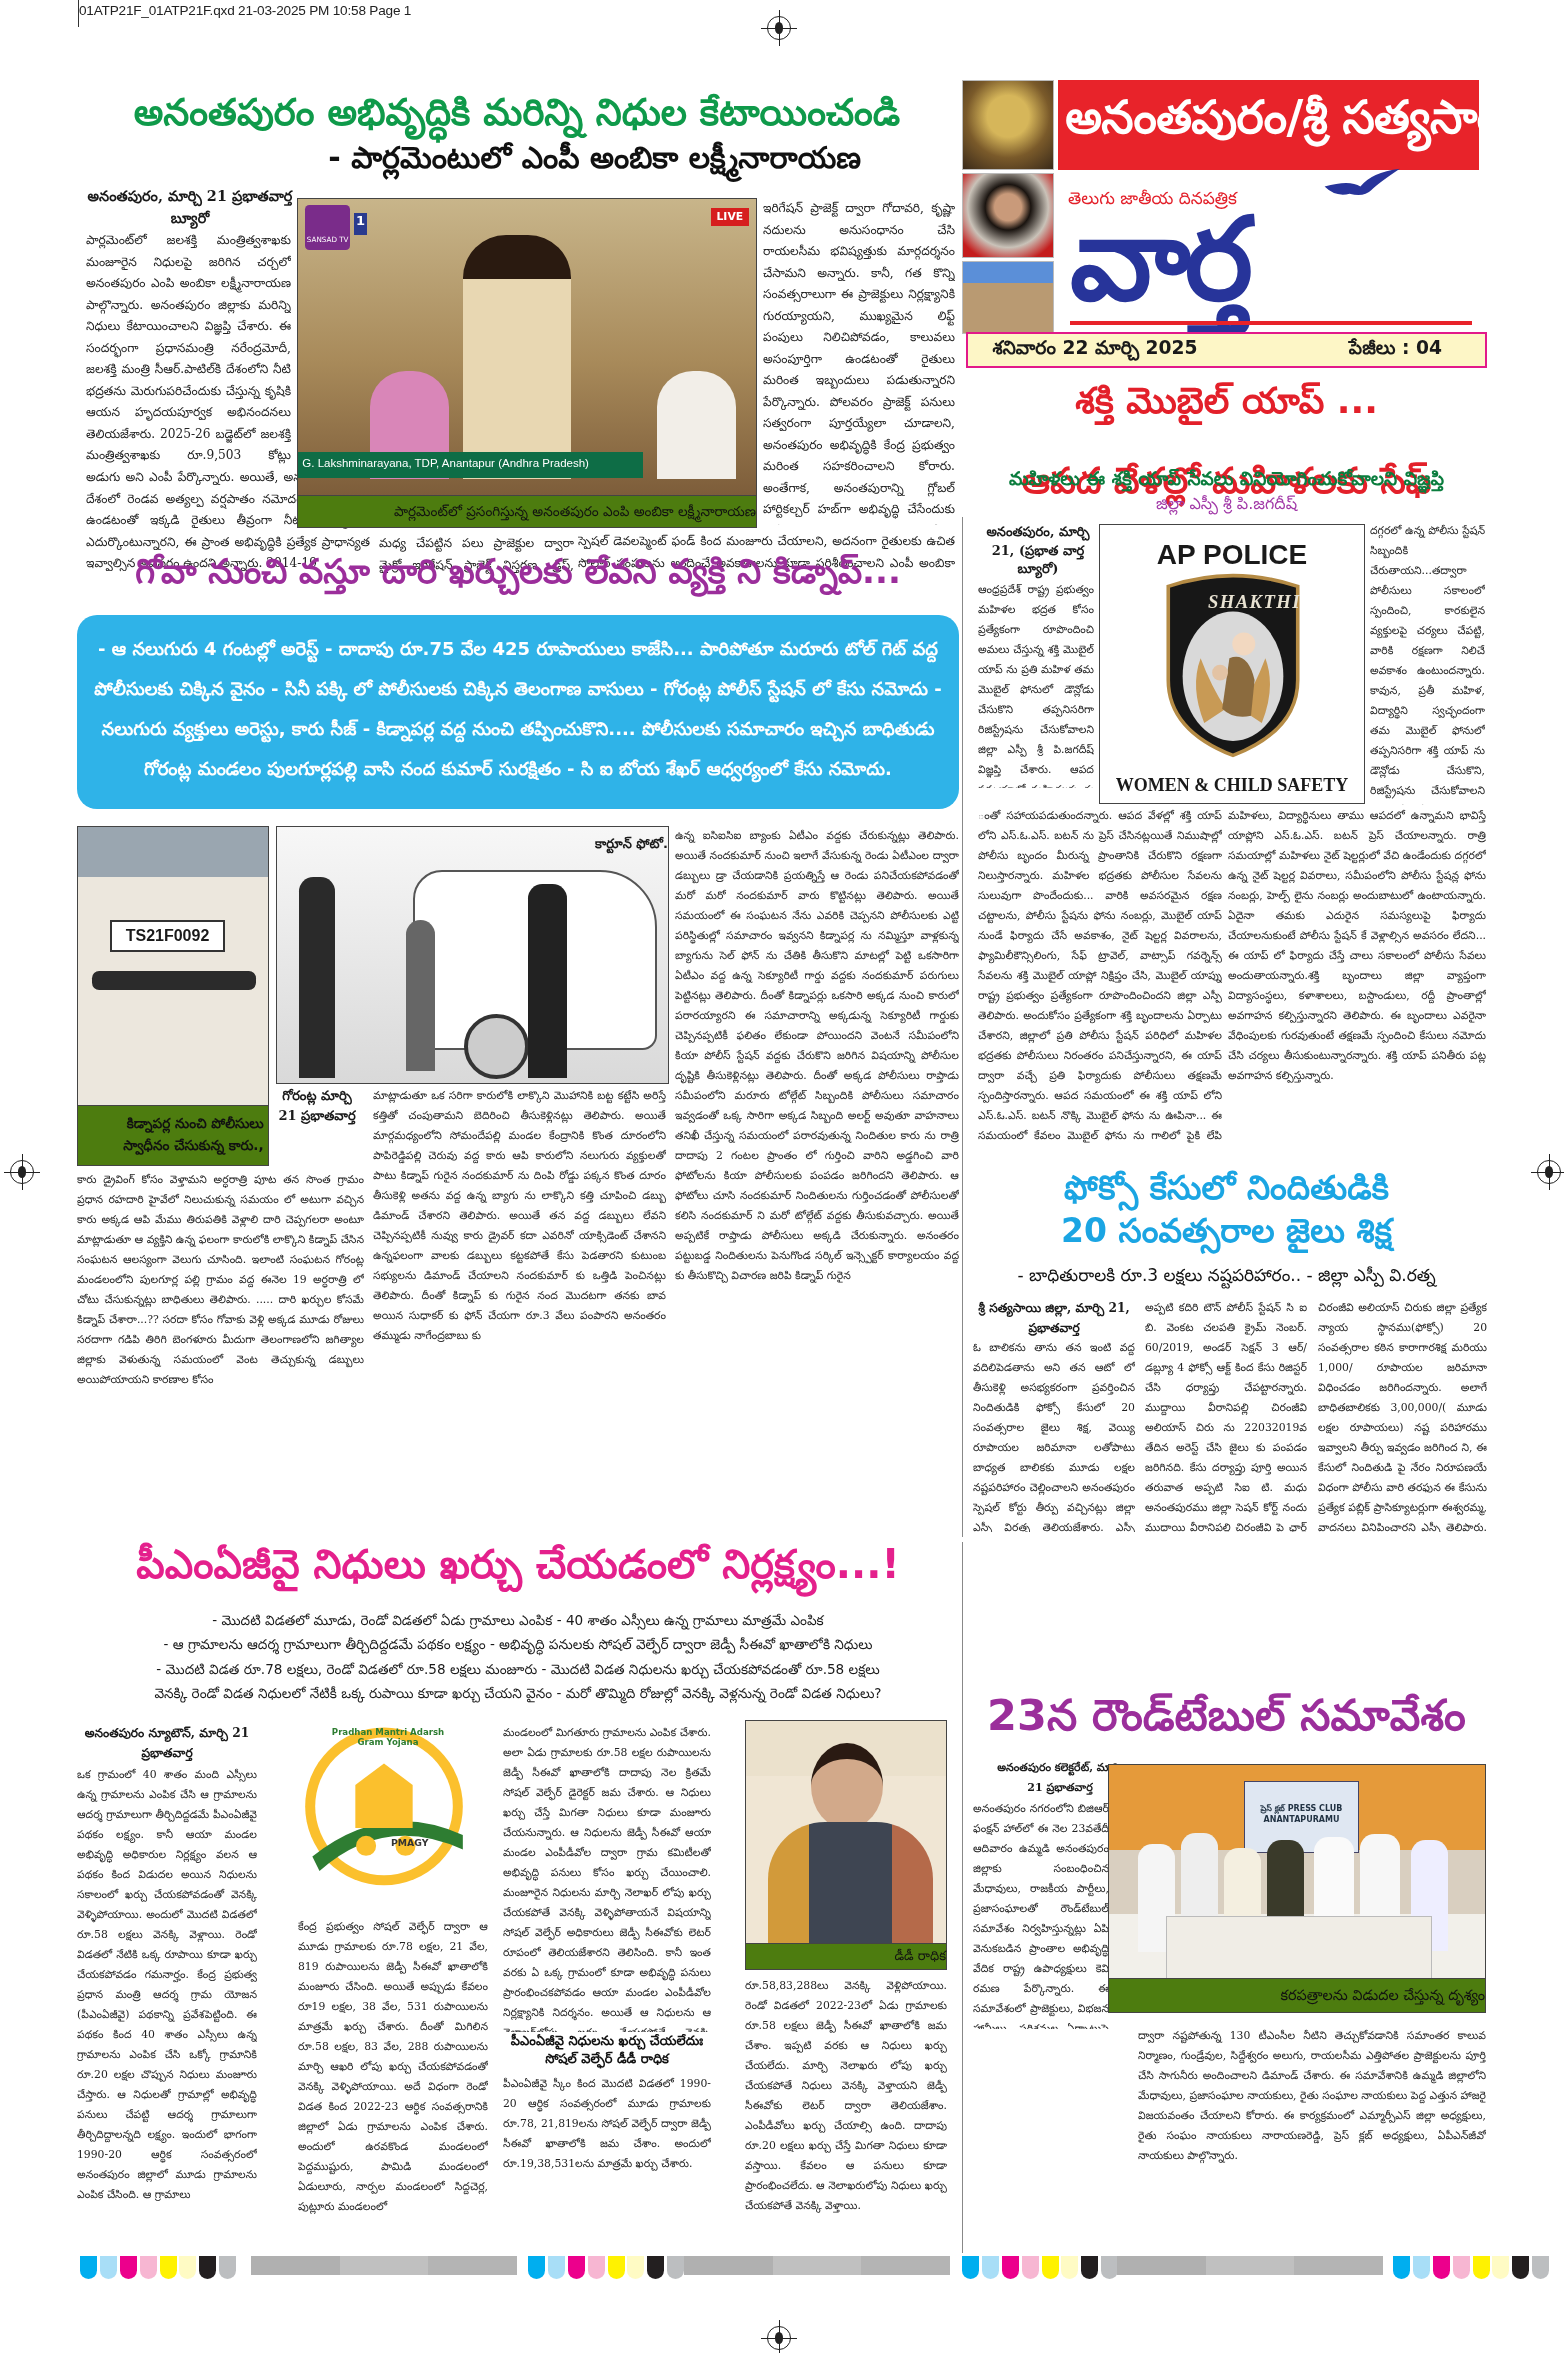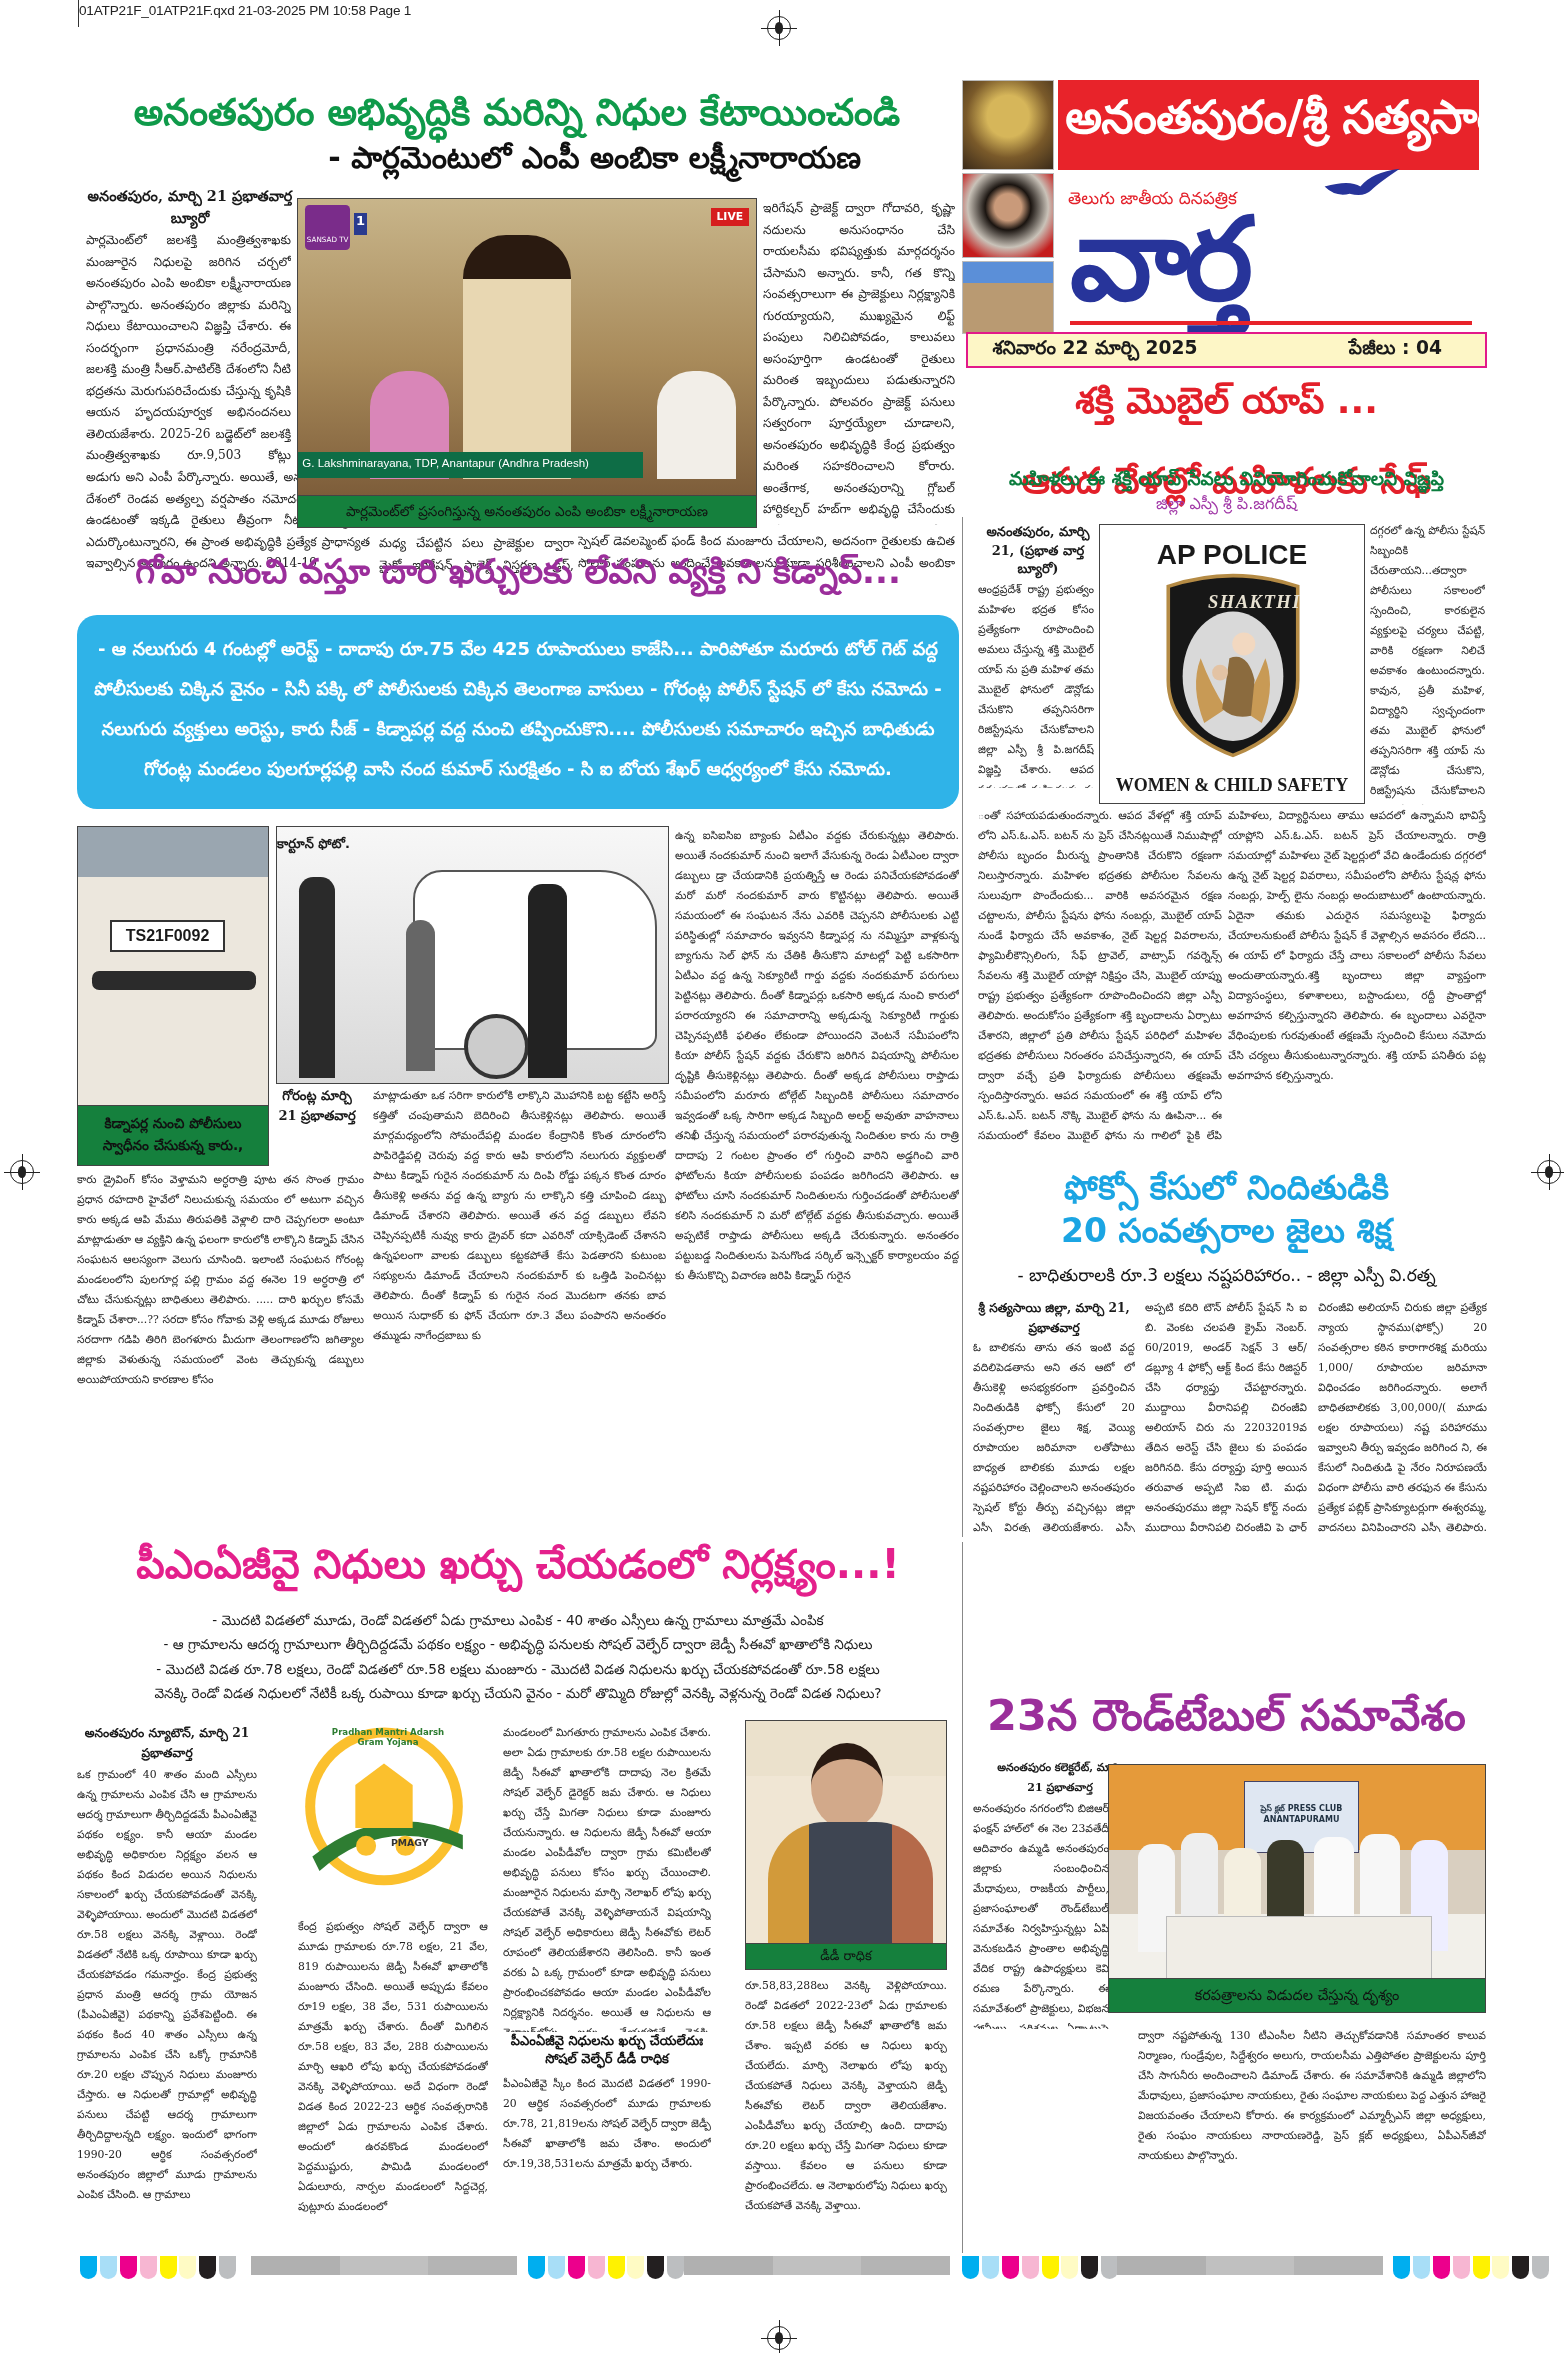--- a/index.html
+++ b/index.html
@@ -38,21 +38,21 @@
   .brand { position: absolute; left: 108px; top: 122px; color: #27349a; font-size: 115px; font-weight: bold; letter-spacing: -5.7px; line-height: 1; text-align: center; }
   .mast-rule { position: absolute; left: 108px; top: 241px; width: 402px; height: 4.3px; background: #e8232a; }
   .bird { position: absolute; left: 359px; top: 85px; width: 86px; height: 36px; }
   .datebar { left: 966px; top: 332px; width: 521px; height: 36px; background: #fdf6c6; border: 2.2px solid #e2198a; display: flex; justify-content: space-between; align-items: center; padding: 0 43px 0 24.4px; font-weight: bold; font-size: 18.7px; }
 
   
   .bluebox { left: 77px; top: 615px; width: 882px; height: 194px; background: #2fb3e8; border-radius: 20px; color: #fff; font-weight: bold; font-size: 18px; line-height: 40px; text-align: center; padding: 14.4px 14.4px; }
 
   .photo { border: 0.7px solid #444; overflow: hidden; }
   .caption { font-size: 14.4px; text-align: center; color: #111; font-family: "DejaVu Sans", sans-serif; }
-  .captionbox { border: 0.7px solid #444; border-top: none; background: #15803d; }
+  .captionbox { border: 0.7px solid #444; border-top: none; background: #4d7c0f; text-align: right; }
 
   .colorbar { top: 2256px; height: 23px; display: flex; gap: 2.9px; }
   .swatch { width: 17px; height: 23px; border-radius: 0 0 8.6px 8.6px; }
   .greybar { top: 2256px; height: 18.7px; display: flex; }
   .greybar div { flex: 1; }
   .divider { background: #888; }
 </style>
 </head>
 <body>
 
@@ -154,21 +154,21 @@
 <div class="abs hl hl-purple" style="left:77px; top:553px; width:882px;">గోవా నుంచి వస్తూ దారి ఖర్చులకు లేవని వ్యక్తి ని కిడ్నాప్...</div>
 <div class="abs bluebox">- ఆ నలుగురు 4 గంటల్లో అరెస్ట్ - దాదాపు రూ.75 వేల 425 రూపాయులు కాజేసి... పారిపోతూ మరూరు టోల్ గెట్ వద్ద పోలీసులకు చిక్కిన వైనం - సినీ పక్కి లో పోలీసులకు చిక్కిన తెలంగాణ వాసులు - గోరంట్ల పోలీస్ స్టేషన్ లో కేసు నమోదు - నలుగురు వ్యక్తులు అరెస్టు, కారు సీజ్ - కిడ్నాపర్ల వద్ద నుంచి తప్పించుకొని.... పోలీసులకు సమాచారం ఇచ్చిన బాధితుడు  గోరంట్ల మండలం పులగూర్లపల్లి వాసి నంద కుమార్ సురక్షితం - సి ఐ బోయ శేఖర్ ఆధ్వర్యంలో కేసు నమోదు.</div>
 
 <div class="abs photo" style="left:77px; top:826px; width:192px; height:280px; background: linear-gradient(180deg,#9aa6b0 0 18%, #ece7dd 18% 100%);">
   <div style="position:absolute; left:32px; top:93px; width:115px; height:32px; background:#fff; border:2.2px solid #333; font-family:'Liberation Sans',sans-serif; font-size:16px; font-weight:bold; text-align:center; line-height:27px;">TS21F0092</div>
   <div style="position:absolute; left:14.4px; top:144px; width:164px; height:18.7px; background:#2b2b2b; border-radius:7.2px;"></div>
 </div>
 <div class="abs captionbox caption" style="left:77px; top:1106px; width:192px; height:60px; font-weight:bold; font-size:13.6px; padding:7.2px 4.3px; line-height:21.5px;">కిడ్నాపర్ల నుంచి పోలీసులు స్వాధీనం చేసుకున్న కారు.,</div>
 
 <div class="abs photo" style="left:276px; top:826px; width:393px; height:258px; background: linear-gradient(180deg,#f7f7f7 0%,#d9d9d9 100%);">
-  <div style="position:absolute; left:0; top:8.6px; width:100%; text-align:left; font-weight:bold; font-size:13px;">కార్టూన్ ఫోటో.</div>
+  <div style="position:absolute; left:0; top:8.6px; width:100%; text-align:right; font-weight:bold; font-size:13px;">కార్టూన్ ఫోటో.</div>
   <div style="position:absolute; left:136px; top:43px; width:244px; height:180px; background:#fff; border:2.2px solid #555; border-radius:29px 57px 14.4px 14.4px;"></div>
   <div style="position:absolute; left:187px; top:187px; width:65px; height:65px; border:4.3px solid #333; border-radius:50%; background:#ccc;"></div>
   <div style="position:absolute; left:21.5px; top:50px; width:36px; height:201px; background:#2a2a2a; border-radius:14.4px 14.4px 0 0;"></div>
   <div style="position:absolute; left:129px; top:93px; width:29px; height:151px; background:#666; border-radius:14.4px 14.4px 0 0;"></div>
   <div style="position:absolute; left:251px; top:57px; width:39px; height:194px; background:#222; border-radius:14.4px 14.4px 0 0;"></div>
 </div>
 
 <div class="abs dateline" style="left:274px; top:1086px; width:86px; font-size:13px; line-height:20px;">గోరంట్ల మార్చి 21 ప్రభాతవార్త</div>
 <div class="abs col" style="left:77px; top:1170px; width:287px; height:359px; font-size:10.8px; line-height:20px;">కారు డ్రైవింగ్ కోసం వెళ్తామని అర్ధరాత్రి పూట తన సొంత గ్రామం ప్రధాన రహదారి హైవేలో నిలుచుకున్న సమయం లో అటుగా వచ్చిన కారు అక్కడ ఆపి మేము తిరుపతికి వెళ్లాలి దారి చెప్పగలరా అంటూ మాట్లాడుతూ ఆ వ్యక్తిని ఉన్న ఫలంగా కారులోకి లాక్కొని కిడ్నాప్ చేసిన సంఘటన ఆలస్యంగా వెలుగు చూసింది. ఇలాంటి సంఘటన గోరంట్ల మండలంలోని పులగూర్ల పల్లి గ్రామం వద్ద ఈనెల 19 అర్ధరాత్రి లో చోటు చేసుకున్నట్లు బాధితులు తెలిపారు. ..... దారి ఖర్చుల కోసమే కిడ్నాప్ చేశారా...?? సరదా కోసం గోవాకు వెళ్లి అక్కడ మూడు రోజులు సరదాగా గడిపి తిరిగి బెంగళూరు మీదుగా తెలంగాణలోని జగిత్యాల జిల్లాకు వెళుతున్న సమయంలో వెంట తెచ్చుకున్న డబ్బులు అయిపోయాయని కారణాల కోసం</div>
 <div class="abs col" style="left:373px; top:1086px; width:293px; height:444px; font-size:10.8px; line-height:20px;">మాట్లాడుతూ ఒక సరిగా కారులోకి లాక్కొని మొహానికి బట్ట కట్టేసి అరిస్తే కత్తితో చంపుతామని బెదిరించి తీసుకెళ్లినట్లు తెలిపారు. అయితే మార్గమధ్యంలోని సోమందేపల్లి మండల కేంద్రానికి కొంత దూరంలోని పాపిరెడ్డిపల్లి చెరువు వద్ద కారు ఆపి కారులోని నలుగురు వ్యక్తులతో పాటు కిడ్నాప్ గురైన నందకుమార్ ను దింపి రోడ్డు పక్కన కొంత దూరం తీసుకెళ్లి అతను వద్ద ఉన్న బ్యాగు ను లాక్కొని కత్తి చూపించి డబ్బు డిమాండ్ చేశారని తెలిపారు. అయితే తన వద్ద డబ్బులు లేవని చెప్పినప్పటికీ నువ్వు కారు డ్రైవర్ కదా ఎవరినో యాక్సిడెంట్ చేశానని ఉన్నఫలంగా వాలకు డబ్బులు కట్టకపోతే కేసు పెడతారని కుటుంబ సభ్యులను డిమాండ్ చేయాలని నందకుమార్ కు ఒత్తిడి పెంచినట్లు తెలిపారు. దీంతో కిడ్నాప్ కు గురైన నంద మొదటగా తనకు బావ అయిన సుధాకర్ కు ఫోన్ చేయగా రూ.3 వేలు పంపారని అనంతరం తమ్ముడు నాగేంద్రబాబు కు</div>

